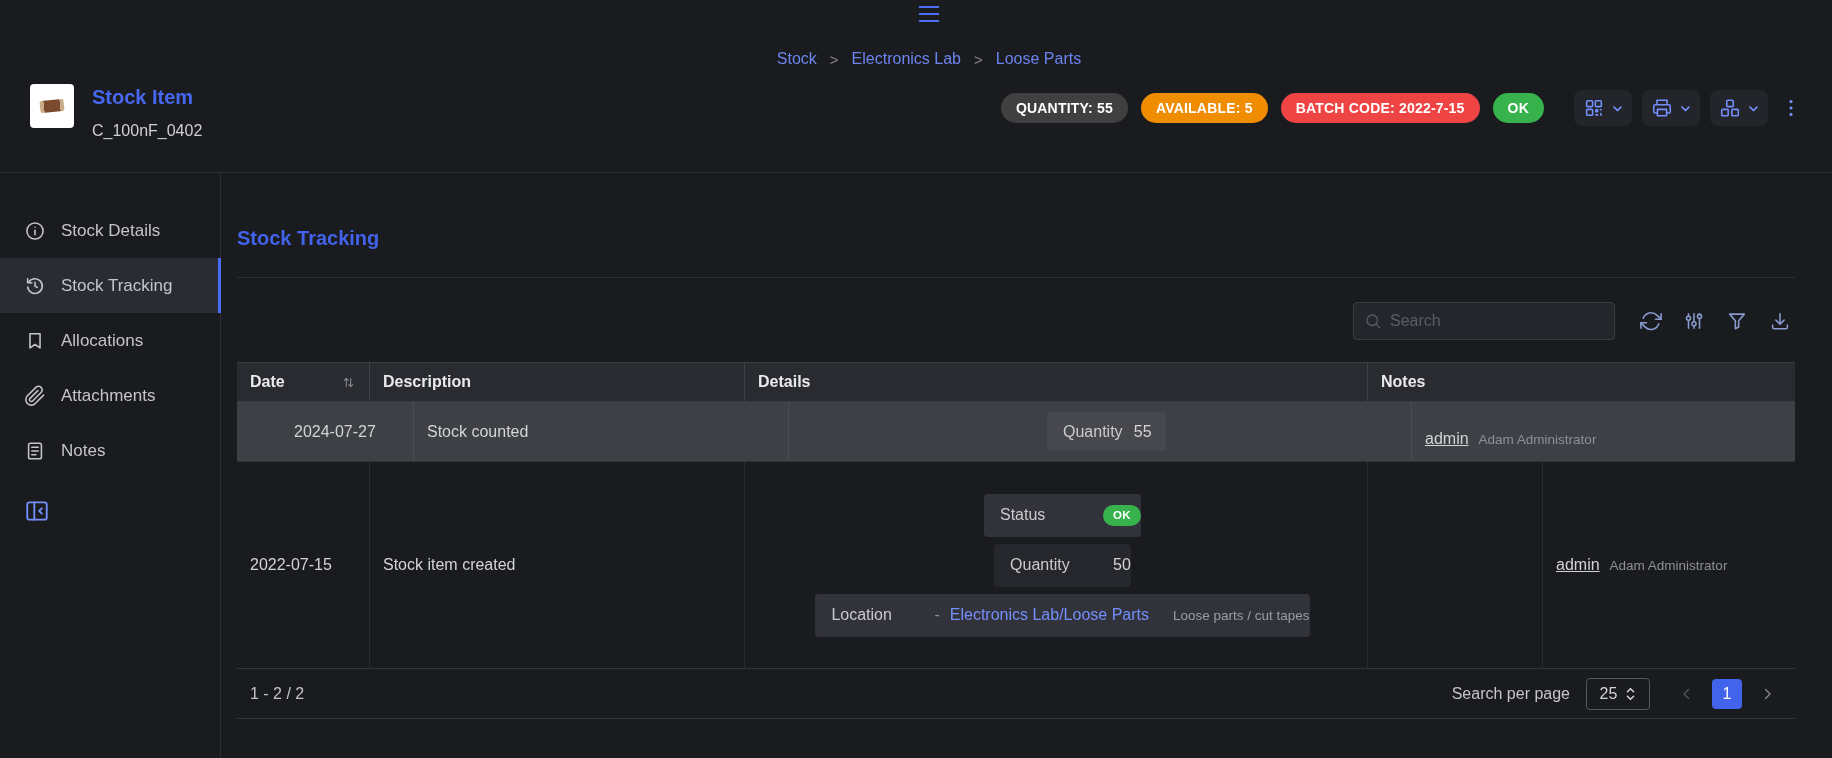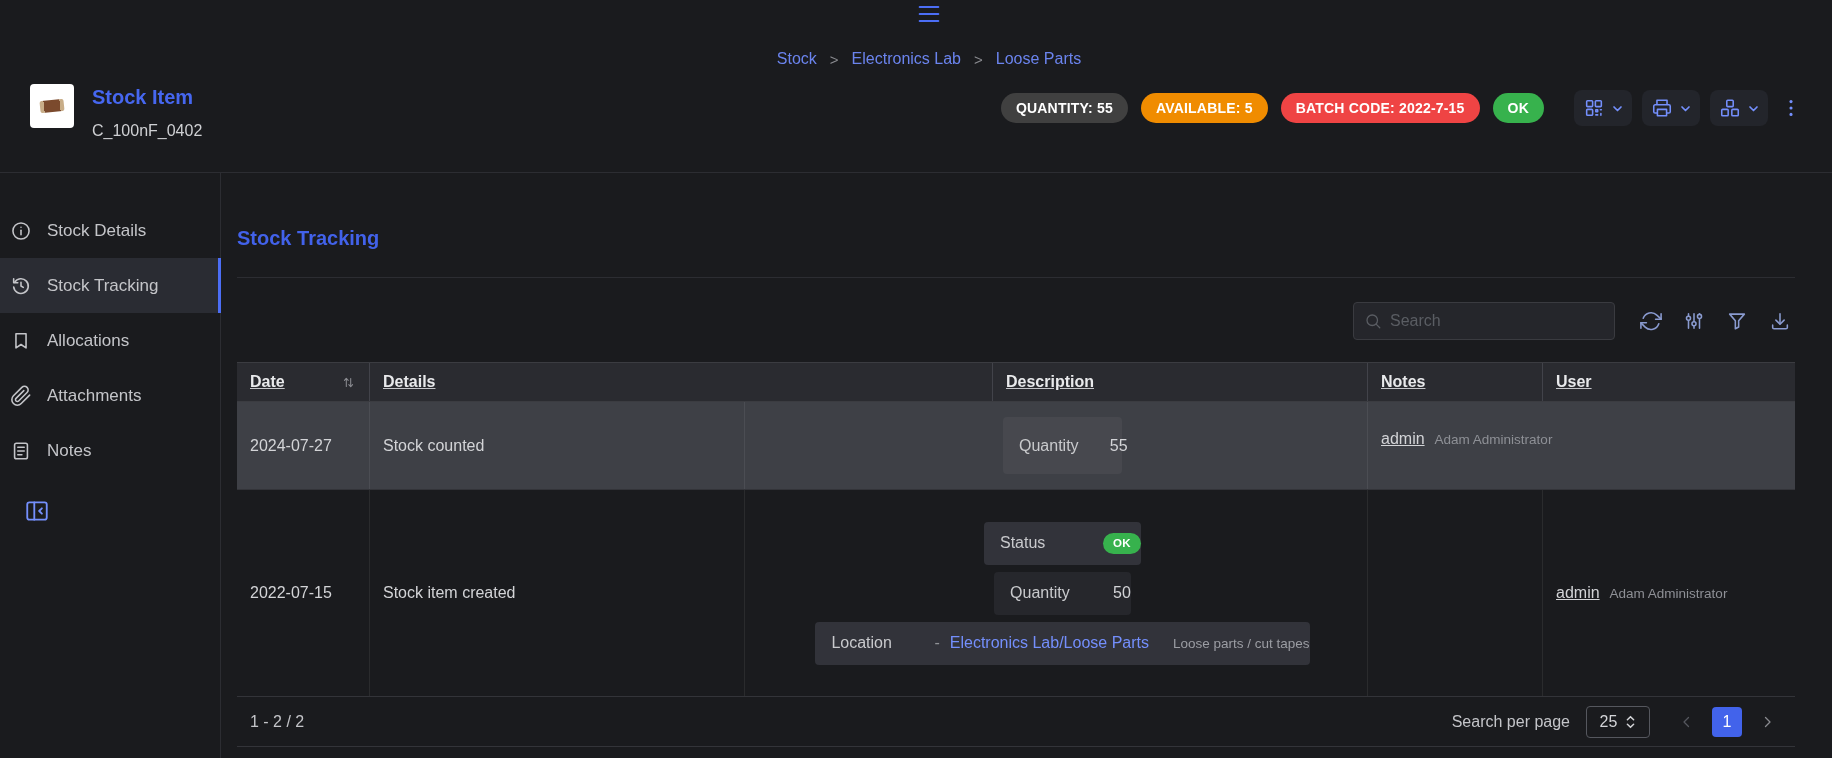--- a/index.html
+++ b/index.html
@@ -36,21 +36,21 @@
   .action-btn { height:36px; min-width:58px; background:#23252b; border:none; border-radius:8px;
     display:flex; align-items:center; justify-content:center; gap:6px; color:#748ffc; cursor:pointer; }
   .dots-btn { width:30px; height:36px; background:none; border:none; color:#748ffc; cursor:pointer;
     display:flex; align-items:center; justify-content:center; margin-left:8px; }
 
   .header-divider { border:none; border-top:1px solid #2c2d32; }
 
   
   .content { display:flex; height:585px; }
   .sidebar { width:221px; flex:none; border-right:1px solid #2c2d32; padding-top:30px; }
-  .nav-item { display:flex; align-items:center; gap:15px; height:55px; padding-left:10px;
+  .nav-item { display:flex; align-items:center; gap:15px; height:55px; padding-left:24px;
     font-size:17px; color:#c4c5c9; cursor:pointer; position:relative; }
   .nav-item.active { background:#2a2c33; }
   .nav-item.active::after { content:""; position:absolute; right:-1px; top:0; bottom:0; width:3px; background:#4c6ef5; }
   .nav-icon { color:#c4c5c9; display:flex; }
   .collapse-btn { margin:20px 0 0 24px; background:none; border:none; color:#748ffc; cursor:pointer; }
 
   .main { flex:1; min-width:0; padding:54px 37px 0 16px; }
   .panel-title { font-size:20px; font-weight:bold; color:#4262ea; }
   .panel-divider { border:none; border-top:1px solid #2c2d32; margin-top:27px; }
 
@@ -58,47 +58,47 @@
   .toolbar { display:flex; justify-content:flex-end; align-items:center; gap:13px; margin-top:24px; height:38px; }
   .searchbox { width:262px; height:38px; background:#25262b; border:1px solid #3a3b40; border-radius:4px;
     display:flex; align-items:center; padding:0 10px; gap:8px; margin-right:8px; color:#5a5d63; }
   .searchbox input { flex:1; background:transparent; border:none; outline:none; color:#c4c5c9; font-size:16px; font-family:inherit; min-width:0; }
   .searchbox input::placeholder { color:#5a5d63; }
   .tool-btn { width:30px; height:30px; background:none; border:none; color:#8a9bd0; cursor:pointer;
     display:flex; align-items:center; justify-content:center; }
 
   
   .table { margin-top:22px; }
-  .thead { display:flex; height:40px; background:#2a2b30; border-top:1px solid #3b3c41; border-bottom:1px solid #3b3c41;text-decoration:underline; }
+  .thead { display:flex; height:40px; background:#2a2b30; border-top:1px solid #3b3c41; border-bottom:1px solid #3b3c41; }
   .th { display:flex; align-items:center; padding:0 13px; font-size:16px; font-weight:bold; color:#e9eaec;
     border-right:1px solid #42434a; cursor:pointer; }
   .th:last-child { border-right:none; }
   .sort-ic { margin-left:auto; color:#8a8b90; }
   .col-date { width:133px; flex:none; }
   .col-desc { width:375px; flex:none; }
   .col-details { width:623px; flex:none; }
   .col-notes { width:175px; flex:none; }
   .col-user { flex:1; }
 
   .trow { display:flex; border-bottom:1px solid #333439; }
   .trow.highlight { background:#3e4046; }
   .td { display:flex; align-items:center; padding:0 13px; font-size:16px; color:#d3d4d7;
     border-right:1px solid rgba(255,255,255,0.07); }
   .td:last-child { border-right:none; }
-  .trow-1 { height:88px; }
+  .trow-1 { height:60px;padding-left:44px; }
   .trow-2 { height:207px; }
 
   .td-details { display:flex; flex-direction:column; justify-content:center; gap:7px; padding:10px 13px; }
   .detail-line { background:#32333a; border-radius:4px; display:flex; align-items:center;
     padding-left:16px; margin-left:13px; height:43px; position:relative; }
   .detail-line.dark { background:#26272c; }
   .trow-1 .detail-line { height:57px; background:#47484e; }
   .detail-label { width:103px; flex:none; font-size:16px; color:#c9cacd; }
   .detail-value { font-size:16px; color:#d3d4d7; }
-  .detail-value.far { position:absolute; left:73%;margin-left:20px; }
+  .detail-value.far { position:absolute; left:73%; }
   .mini-badge { background:#37b24d; color:#fff; font-size:11.5px; font-weight:bold; height:21px;
     padding:0 10px; border-radius:11px; display:flex; align-items:center; letter-spacing:.4px; }
   .loc-dash { color:#909296; margin-right:10px; }
   .loc-link { color:#748ffc; cursor:pointer; text-decoration:none; }
   .loc-desc { margin-left:24px; font-size:13.5px; color:#9b9da3; }
 
   .user-cell { gap:10px; align-items:baseline; padding-top:28px; }
   .trow-2 .user-cell { align-items:center; padding-top:0; }
   .user-cell { display:flex; }
   .user-name { font-size:16px; color:#d3d4d7;text-decoration:underline; }
@@ -307,31 +307,28 @@
       <div class="thead">
         <div class="th col-date">
           <span>Date</span>
           <svg class="ic sort-ic" width="15" height="15" viewBox="0 0 24 24">
             <line x1="8.5" y1="5.5" x2="8.5" y2="18.5"></line>
               <polyline points="5.5 8.5 8.5 5.5 11.5 8.5"></polyline>
             <line x1="15.5" y1="5.5" x2="15.5" y2="18.5"></line>
               <polyline points="12.5 15.5 15.5 18.5 18.5 15.5"></polyline>
           </svg>
         </div>
+        <div class="th col-desc">
+          <span>Description</span>
+        </div>
         <div class="th col-details">
           <span>Details</span>
         </div>
-        <div class="th col-desc">
-          <span>Description</span>
-        </div>
         <div class="th col-notes">
           <span>Notes</span>
-        </div>
-        <div class="th col-user">
-          <span>User</span>
         </div>
       </div>
 
       <div class="trow trow-1 highlight">
         <div class="td col-date">2024-07-27</div>
         <div class="td col-desc">Stock counted</div>
         <div class="td col-details td-details">
           <div class="detail-line">
             <span class="detail-label">Quantity</span>
             <span class="detail-value far">55</span>

